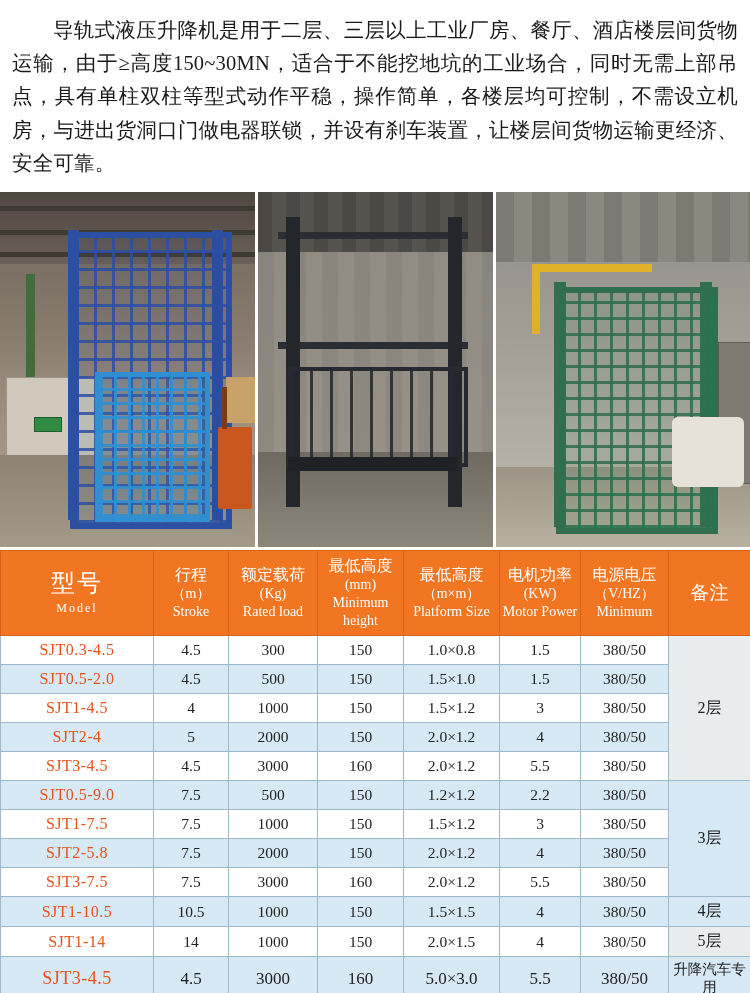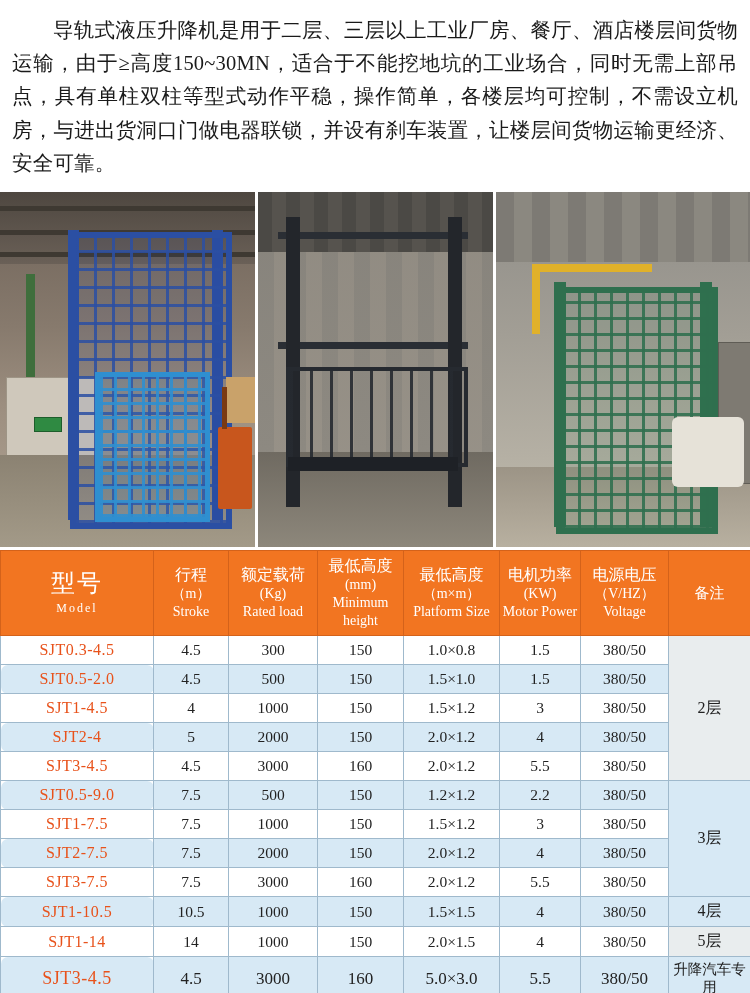--- a/index.html
+++ b/index.html
@@ -205,35 +205,34 @@
   table.spec thead th .big {
     font-size: 16px;
     display: block;
   }
   table.spec thead th .sub {
     font-size: 14px;
     display: block;
   }
   table.spec thead th.model .big { font-size: 24px; letter-spacing: 2px; font-family: Liberation Mono, monospace; }
   table.spec thead th.model .sub { font-size: 12px; letter-spacing: 2px; }
-  table.spec thead th.remark { font-size: 15px; }
+  table.spec thead th.remark { font-size: 19px; }
 
   table.spec tbody td {
     font-size: 15.5px;
     padding: 4px 2px;
     height: 20px;
     color: #222222;
     background: #ffffff;
   }
   table.spec tbody tr.alt td { background: #d7e9f5; }
   table.spec tbody td.model-cell {
     color: #e8521b;
     font-size: 16px;
     letter-spacing: 0.5px;
-    border-radius: 7px;
   }
   table.spec tbody td.remark-cell {
     background: #e9edee;
     font-size: 16px;
     color: #222222;
   }
   table.spec tbody td.remark-cell.small { font-size: 14.5px; line-height:1.2; }
   table.spec tbody tr.last td { height: 34px; font-size: 17px; }
   table.spec tbody tr.last td.model-cell { font-size: 18px; }
 </style>
@@ -330,21 +329,21 @@
             <span class="sub">Platform Size</span>
           </th>
           <th>
             <span class="big">电机功率</span>
             <span class="sub">(KW)</span>
             <span class="sub">Motor Power</span>
           </th>
           <th>
             <span class="big">电源电压</span>
             <span class="sub">（V/HZ）</span>
-            <span class="sub">Voltage</span>
+            <span class="sub">Minimum</span>
           </th>
           <th class="remark">备注</th>
         </tr>
       </thead>
       <tbody>
         <tr>
           <td class="model-cell">SJT0.3-4.5</td>
           <td>4.5</td>
           <td>300</td>
           <td>150</td>
@@ -403,21 +402,21 @@
         <tr>
           <td class="model-cell">SJT1-7.5</td>
           <td>7.5</td>
           <td>1000</td>
           <td>150</td>
           <td>1.5×1.2</td>
           <td>3</td>
           <td>380/50</td>
         </tr>
         <tr class="alt">
-          <td class="model-cell">SJT2-7.5</td>
+          <td class="model-cell">SJT2-5.8</td>
           <td>7.5</td>
           <td>2000</td>
           <td>150</td>
           <td>2.0×1.2</td>
           <td>4</td>
           <td>380/50</td>
         </tr>
         <tr>
           <td class="model-cell">SJT3-7.5</td>
           <td>7.5</td>

